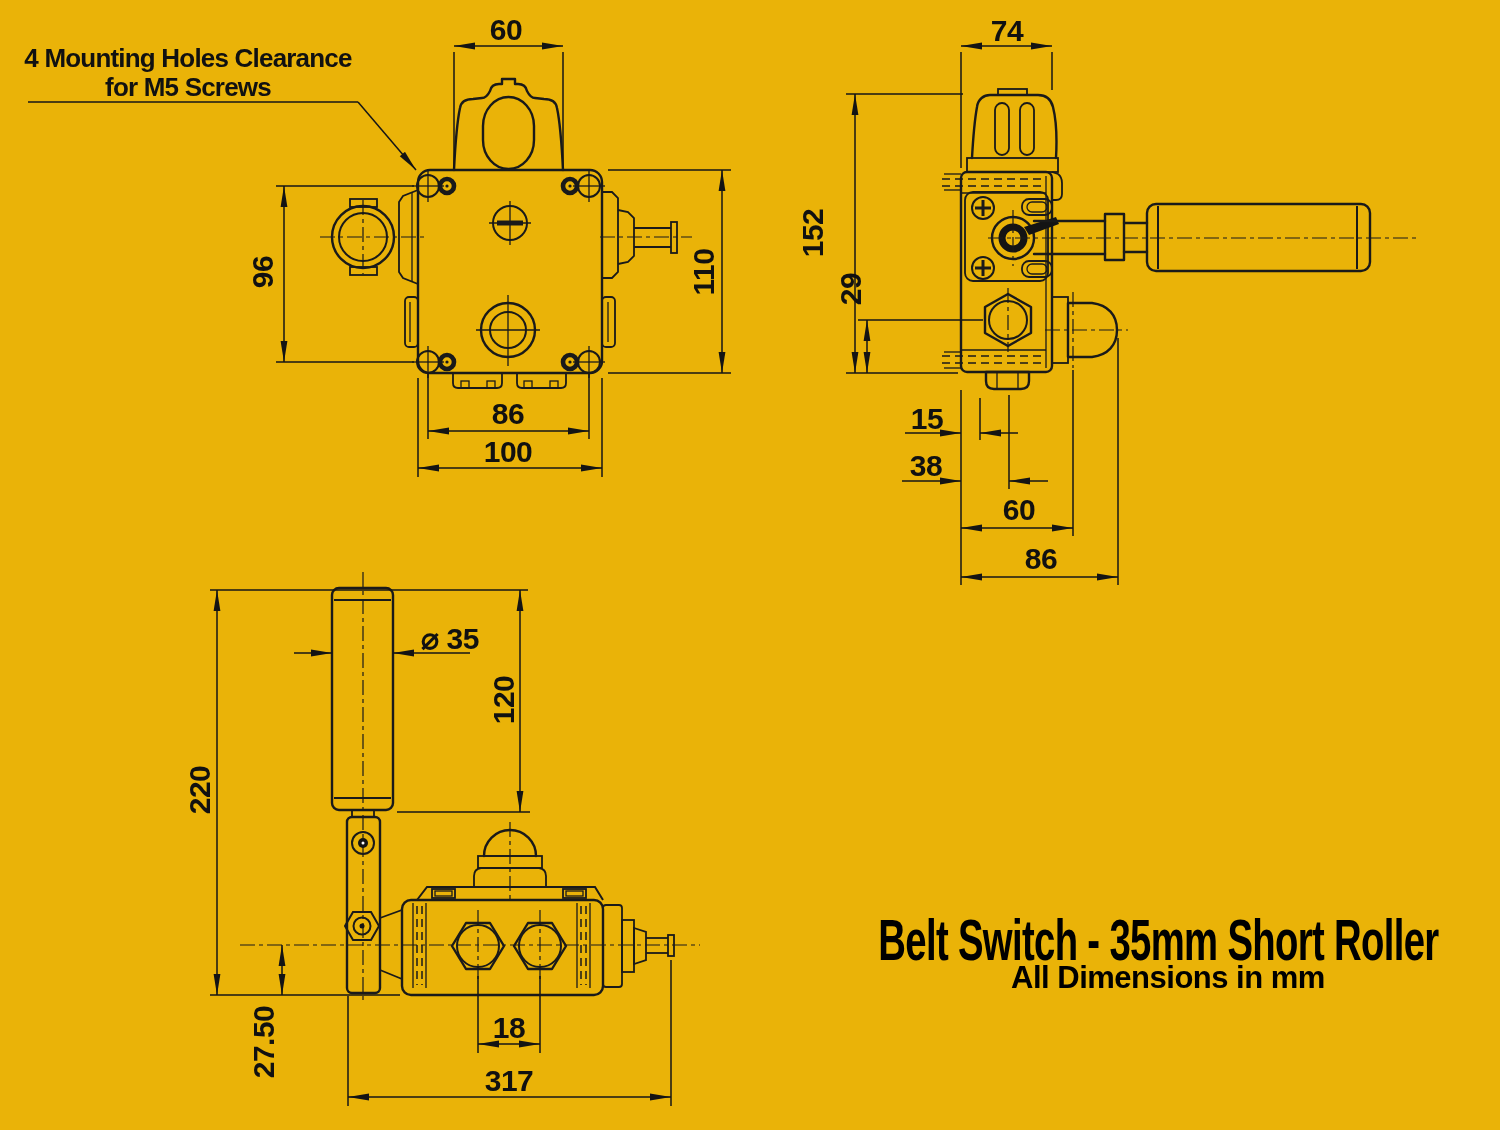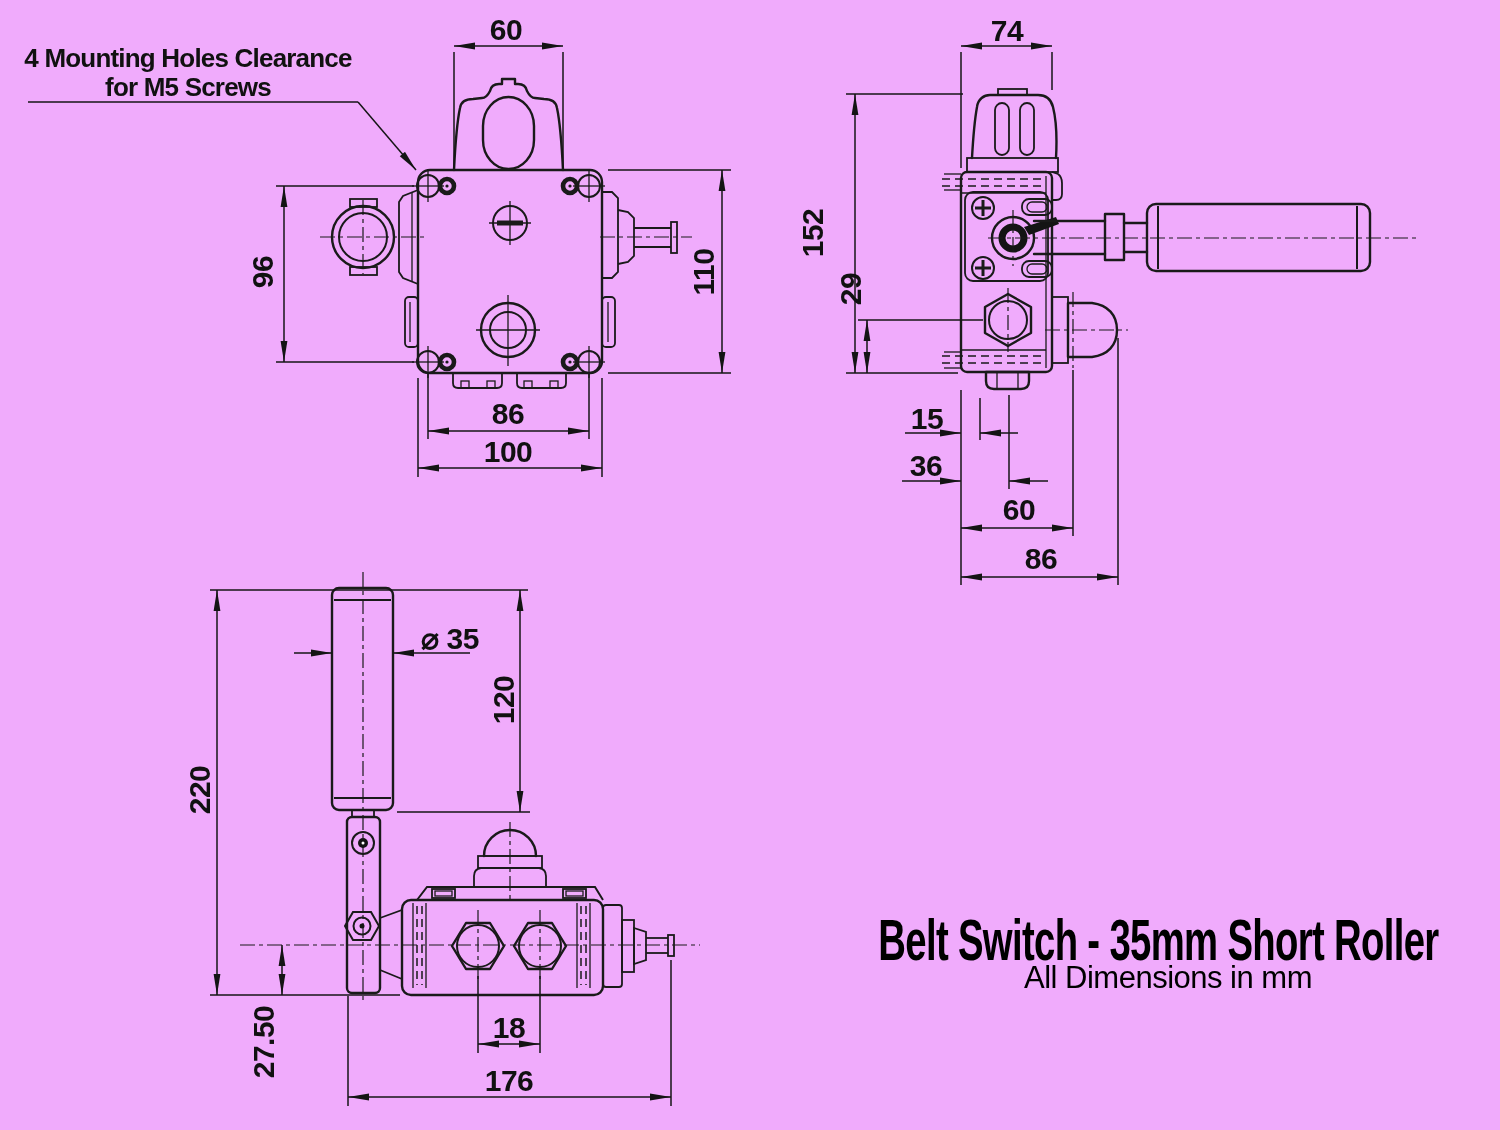--- a/index.html
+++ b/index.html
@@ -1,16 +1,16 @@
 <!DOCTYPE html>
 <html><head>
 <meta charset="utf-8">
 <style>
   html,body{margin:0;padding:0;background:#fff}
-  .canvas{position:relative;width:1500px;height:1130px;background:#f0abfc;
+  .canvas{position:relative;width:1500px;height:1130px;background:#eab308;
           font-family:"Liberation Sans", sans-serif;color:#111;overflow:hidden}
   svg{position:absolute;left:0;top:0}
   
   .ol{stroke:#1a1a1a;stroke-width:2.4;fill:none;stroke-linecap:round;stroke-linejoin:round}
   .o2{stroke:#1a1a1a;stroke-width:2;fill:none}
   .t2{stroke:#1a1a1a;stroke-width:1.8;fill:none}
   .w1{stroke:#1a1a1a;stroke-width:1.3;fill:none}
   .an{stroke:#1a1a1a;stroke-width:4.6;fill:none}
   .dl{stroke:#161616;stroke-width:1.5;fill:none}
   .cl{stroke:#1a1a1a;stroke-width:1.2;fill:none;stroke-dasharray:15 4 4 4}
@@ -19,21 +19,21 @@
   .dim{position:absolute;font-weight:bold;font-size:30px;line-height:30px;white-space:nowrap;
        letter-spacing:-.5px;transform:translate(-50%,-50%)}
   .dim.v{transform:translate(-50%,-50%) rotate(-90deg)}
   .note{position:absolute;left:20px;top:44px;width:336px;text-align:center;font-weight:bold;
         font-size:26px;line-height:29px;letter-spacing:-.8px}
   .title-wrap{position:absolute;left:842px;top:906px;width:632px;height:60px;
               display:flex;align-items:flex-start;justify-content:center}
   .title-text{font-weight:bold;font-size:58px;white-space:nowrap;letter-spacing:-1px;
               transform:scaleX(.66);color:#000}
   .subtitle{position:absolute;left:998px;top:960px;width:340px;text-align:center;
-            font-weight:normal;font-size:31px;letter-spacing:-.5px;color:#000}
+            font-weight:bold;font-size:31px;letter-spacing:-.5px;color:#000}
 </style>
 </head>
 <body>
 
 <div class="canvas">
 
 <svg width="1500" height="1130" viewBox="0 0 1500 1130">
   <defs>
     <marker id="ah" viewBox="0 0 22 8" markerWidth="22" markerHeight="8" refX="21.5" refY="4" orient="auto-start-reverse" markerUnits="userSpaceOnUse">
       <path d="M0.5,0.6 L21.5,4 L0.5,7.4 Z" fill="#141414"></path>
@@ -299,29 +299,29 @@
 <div class="dim" style="left:506px;top:30px">60</div>
 <div class="dim v" style="left:263px;top:272px">96</div>
 <div class="dim v" style="left:704px;top:272px">110</div>
 <div class="dim" style="left:508px;top:414px">86</div>
 <div class="dim" style="left:508px;top:452px">100</div>
 
 <div class="dim" style="left:1007px;top:31px">74</div>
 <div class="dim v" style="left:813px;top:233px">152</div>
 <div class="dim v" style="left:851px;top:289px">29</div>
 <div class="dim" style="left:927px;top:419px">15</div>
-<div class="dim" style="left:926px;top:466px">36</div>
+<div class="dim" style="left:926px;top:466px">38</div>
 <div class="dim" style="left:1019px;top:510px">60</div>
 <div class="dim" style="left:1041px;top:559px">86</div>
 
 <div class="dim v" style="left:200px;top:790px">220</div>
 <div class="dim" style="left:450px;top:639px">⌀ 35</div>
 <div class="dim v" style="left:504px;top:700px">120</div>
 <div class="dim v" style="left:264px;top:1042px">27.50</div>
 <div class="dim" style="left:509px;top:1028px">18</div>
-<div class="dim" style="left:509px;top:1081px">176</div>
+<div class="dim" style="left:509px;top:1081px">317</div>
 
 <div class="title-wrap">
   <div class="title-text">Belt Switch - 35mm Short Roller</div>
 </div>
 <div class="subtitle">All Dimensions in mm</div>
 
 </div>
 
 </body></html>

